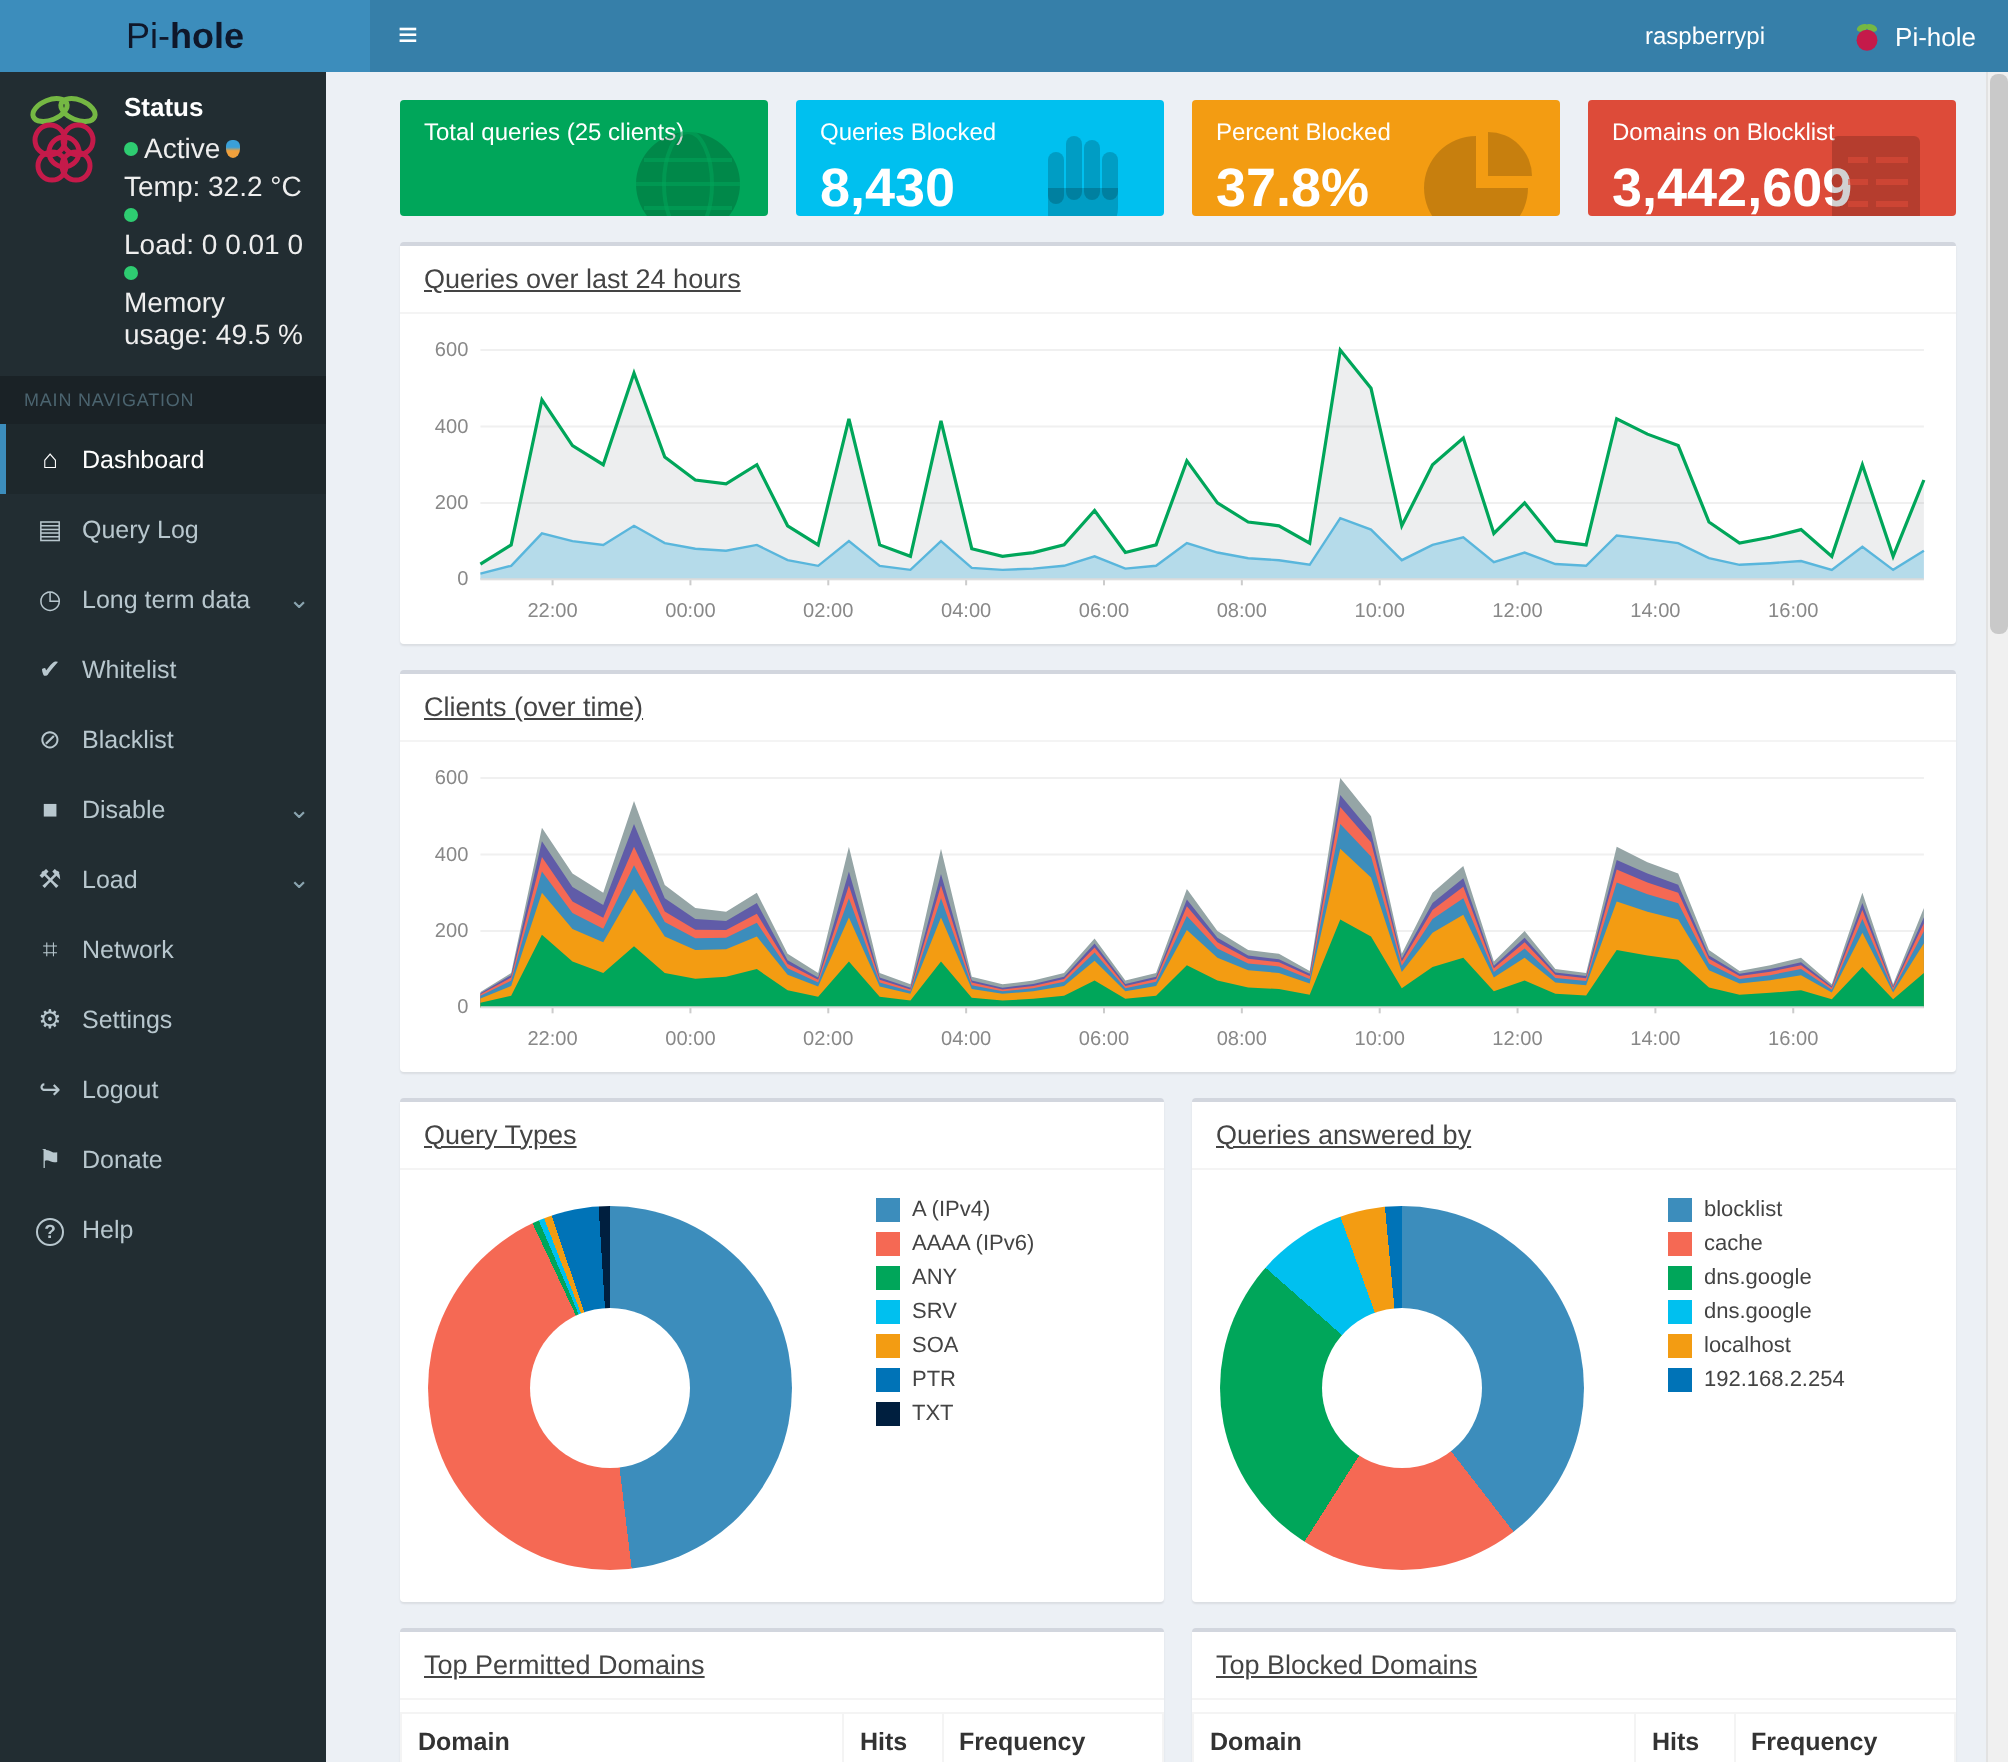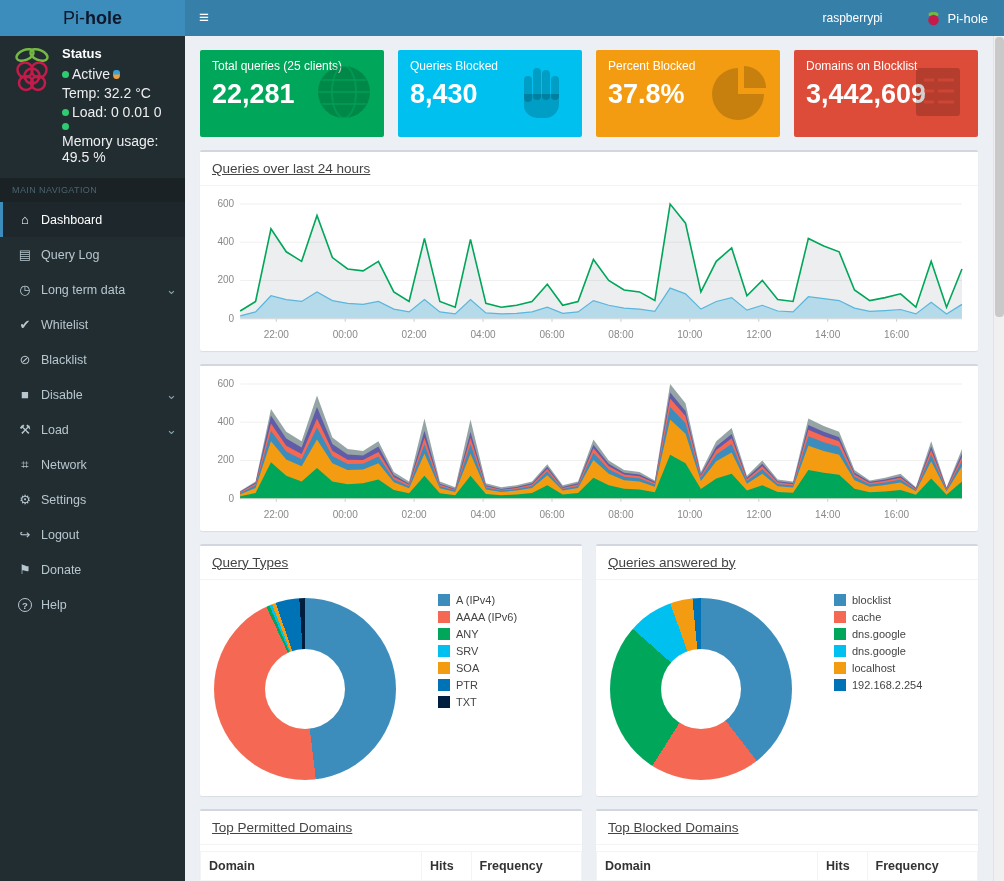--- a/index.html
+++ b/index.html
@@ -12,42 +12,42 @@
   .logo { width:185px; height:36px; background:#3c8dbc; color:#0f172a; font-size:18px; display:flex; align-items:center; justify-content:center; cursor:pointer; }
   .logo b { font-weight:bold; }
   .navbar-main { flex:1; display:flex; align-items:center; color:#fff; }
   .hamburger { padding:0 14px; font-size:17px; cursor:pointer; height:36px; display:flex; align-items:center; }
   .navbar-right { margin-left:auto; display:flex; align-items:center; height:36px; }
   .hostname { font-family:Liberation Sans, sans-serif; font-size:12px; margin-right:26px; }
   .nav-app { display:flex; align-items:center; gap:6px; font-size:13px; padding:0 16px; height:36px; cursor:pointer; }
   .rasp-sm { width:17px; height:17px; }
 
   
-  .sidebar { position:absolute; top:36px; left:0; bottom:0; width:185px; background:#222d32; }
+  .sidebar { position:absolute; top:36px; left:0; bottom:0; width:163px; background:#222d32; }
   .status-panel { display:flex; padding:10px 8px 10px 10px; }
   .rasp-lg { width:44px; height:48px; flex:0 0 auto; }
   .status-text { margin-left:8px; color:#fff; }
   .status-title { font-size:13px; font-weight:bold; margin-bottom:5px; }
   .status-line { font-size:14px; color:#eee; margin-bottom:3px; display:flex; align-items:center; flex-wrap:wrap; gap:3px; }
   .dot { width:7px; height:7px; border-radius:50%; background:#2ecc71; display:inline-block; }
   .temp-ico { width:7px; height:9px; border-radius:3px 3px 50% 50%; background:linear-gradient(#3aa0d8 40%,#f0a03c 60%); display:inline-block; }
   .nav-header { background:#1a2226; color:#4b646f; font-size:9px; letter-spacing:.4px; padding:7px 12px; }
   .sidebar-menu { list-style:none; }
   .menu-item { display:flex; align-items:center; height:35px; padding:0 8px 0 12px; color:#b8c7ce; font-size:12.5px; cursor:pointer; border-left:3px solid transparent; }
   .menu-item.active { background:#1e282c; color:#fff; border-left-color:#3c8dbc; }
   .mi { width:20px; margin-right:6px; text-align:center; font-size:13px; flex:0 0 auto; }
   .help-circle { display:inline-block; width:14px; height:14px; line-height:13px; border:1.5px solid currentColor; border-radius:50%; font-size:9.5px; font-weight:bold; }
   .chev { margin-left:auto; font-size:13px; color:#8aa4af; }
 
   
   .content { position:absolute; top:36px; left:185px; right:11px; bottom:0; background:#ecf0f5; padding:14px 15px 0 15px; overflow:hidden; }
 
   
   .cards-row { display:flex; gap:14px; }
-  .stat-card { flex:1; height:87px; border-radius:2px; color:#fff; position:relative; padding:9px 12px; overflow:hidden; cursor:pointer; }
+  .stat-card { flex:1; height:58px; border-radius:2px; color:#fff; position:relative; padding:9px 12px; overflow:hidden; cursor:pointer; }
   .stat-label { font-size:12px; }
   .stat-number { font-size:27px; font-weight:bold; margin-top:6px; }
   .card-icon { position:absolute; right:8px; top:10px; width:64px; height:64px; }
 
   
   .box { background:#fff; border-top:2px solid #d2d6de; border-radius:2px; box-shadow:0 1px 1px rgba(0,0,0,0.08); margin-top:13px; }
   .box-header { padding:9px 12px; font-size:13.5px; color:#444; border-bottom:1px solid #f4f4f4;text-decoration:underline; }
   .box-body { padding:8px 10px 6px 6px; }
   .chart-svg { width:100%; display:block; }
   .tick { font-size:10px; fill:#888; font-family:"Liberation Sans",sans-serif; }
@@ -182,21 +182,20 @@
         <span>Help</span>
       </li>
     </ul>
   </aside>
 
   <main class="content">
 
     <div class="cards-row">
       <div class="stat-card" style="background:#00a65a">
         <div class="stat-label">Total queries (25 clients)</div>
-        <div class="stat-number">22,281</div>
         <svg class="card-icon" viewBox="0 0 64 64">
           <circle cx="32" cy="32" r="26" fill="rgba(0,0,0,0.18)"></circle>
           <ellipse cx="32" cy="32" rx="12" ry="26" fill="none" stroke="#00a65a" stroke-width="2" opacity="0.55"></ellipse>
           <line x1="6" y1="32" x2="58" y2="32" stroke="#00a65a" stroke-width="2" opacity="0.55"></line>
           <line x1="10" y1="20" x2="54" y2="20" stroke="#00a65a" stroke-width="2" opacity="0.55"></line>
           <line x1="10" y1="44" x2="54" y2="44" stroke="#00a65a" stroke-width="2" opacity="0.55"></line>
         </svg>
       </div>
       <div class="stat-card" style="background:#00c0ef">
         <div class="stat-label">Queries Blocked</div>
@@ -271,20 +270,21 @@
             <path d="M34.0,116.4L49.3,106.9L64.6,34.7L79.8,57.5L95.1,67.0L110.4,21.4L125.7,63.2L140.9,74.6L156.2,76.5L171.5,67.0L186.8,97.4L202.0,106.9L217.3,44.2L232.6,106.9L247.9,112.6L263.1,45.2L278.4,108.8L293.7,112.6L309.0,110.7L324.3,106.9L339.5,89.8L354.8,110.7L370.1,106.9L385.4,65.1L400.6,86.0L415.9,95.5L431.2,97.4L446.5,106.0L461.7,10.0L477.0,29.0L492.3,97.4L507.6,67.0L522.9,53.7L538.1,101.2L553.4,86.0L568.7,105.0L584.0,106.9L599.2,44.2L614.5,51.8L629.8,57.5L645.1,95.5L660.3,106.0L675.6,103.1L690.9,99.3L706.2,112.6L721.4,67.0L736.7,112.6L752.0,74.6L752,124L34,124Z" fill="rgba(125,135,145,0.14)"></path>
             <path d="M34.0,116.4L49.3,106.9L64.6,34.7L79.8,57.5L95.1,67.0L110.4,21.4L125.7,63.2L140.9,74.6L156.2,76.5L171.5,67.0L186.8,97.4L202.0,106.9L217.3,44.2L232.6,106.9L247.9,112.6L263.1,45.2L278.4,108.8L293.7,112.6L309.0,110.7L324.3,106.9L339.5,89.8L354.8,110.7L370.1,106.9L385.4,65.1L400.6,86.0L415.9,95.5L431.2,97.4L446.5,106.0L461.7,10.0L477.0,29.0L492.3,97.4L507.6,67.0L522.9,53.7L538.1,101.2L553.4,86.0L568.7,105.0L584.0,106.9L599.2,44.2L614.5,51.8L629.8,57.5L645.1,95.5L660.3,106.0L675.6,103.1L690.9,99.3L706.2,112.6L721.4,67.0L736.7,112.6L752.0,74.6" fill="none" stroke="#00a65a" stroke-width="1.6"></path>
             <path d="M34.0,121.2L49.3,117.3L64.6,101.2L79.8,105.0L95.1,106.9L110.4,97.4L125.7,106.0L140.9,108.8L156.2,109.8L171.5,106.9L186.8,114.5L202.0,117.3L217.3,105.0L232.6,117.3L247.9,119.3L263.1,105.0L278.4,118.3L293.7,119.3L309.0,118.7L324.3,117.3L339.5,112.6L354.8,118.7L370.1,117.3L385.4,106.0L400.6,110.7L415.9,113.5L431.2,114.5L446.5,116.8L461.7,93.6L477.0,99.3L492.3,114.5L507.6,106.9L522.9,103.1L538.1,115.5L553.4,110.7L568.7,116.4L584.0,117.3L599.2,102.2L614.5,104.0L629.8,106.0L645.1,113.5L660.3,116.8L675.6,116.0L690.9,114.9L706.2,119.3L721.4,107.8L736.7,119.3L752.0,109.8L752,124L34,124Z" fill="rgba(77,182,226,0.35)"></path>
             <path d="M34.0,121.2L49.3,117.3L64.6,101.2L79.8,105.0L95.1,106.9L110.4,97.4L125.7,106.0L140.9,108.8L156.2,109.8L171.5,106.9L186.8,114.5L202.0,117.3L217.3,105.0L232.6,117.3L247.9,119.3L263.1,105.0L278.4,118.3L293.7,119.3L309.0,118.7L324.3,117.3L339.5,112.6L354.8,118.7L370.1,117.3L385.4,106.0L400.6,110.7L415.9,113.5L431.2,114.5L446.5,116.8L461.7,93.6L477.0,99.3L492.3,114.5L507.6,106.9L522.9,103.1L538.1,115.5L553.4,110.7L568.7,116.4L584.0,117.3L599.2,102.2L614.5,104.0L629.8,106.0L645.1,113.5L660.3,116.8L675.6,116.0L690.9,114.9L706.2,119.3L721.4,107.8L736.7,119.3L752.0,109.8" fill="none" stroke="#59b6dc" stroke-width="1.2"></path>
             <line x1="34" x2="752" y1="124" y2="124" stroke="#ddd"></line>
           </svg>
       </div>
     </div>
 
     <div class="box">
+      <div class="box-header">Clients (over time)</div>
       <div class="box-body">
         <svg id="clients-svg" class="chart-svg" viewBox="0 0 758 150">
             <line x1="34" x2="752" y1="124" y2="124" stroke="#f0f0f0"></line>
             <text class="tick" x="28" y="127" text-anchor="end">0</text>
             <line x1="34" x2="752" y1="86" y2="86" stroke="#f0f0f0"></line>
             <text class="tick" x="28" y="89" text-anchor="end">200</text>
             <line x1="34" x2="752" y1="48" y2="48" stroke="#f0f0f0"></line>
             <text class="tick" x="28" y="51" text-anchor="end">400</text>
             <line x1="34" x2="752" y1="10" y2="10" stroke="#f0f0f0"></line>
             <text class="tick" x="28" y="13" text-anchor="end">600</text>

